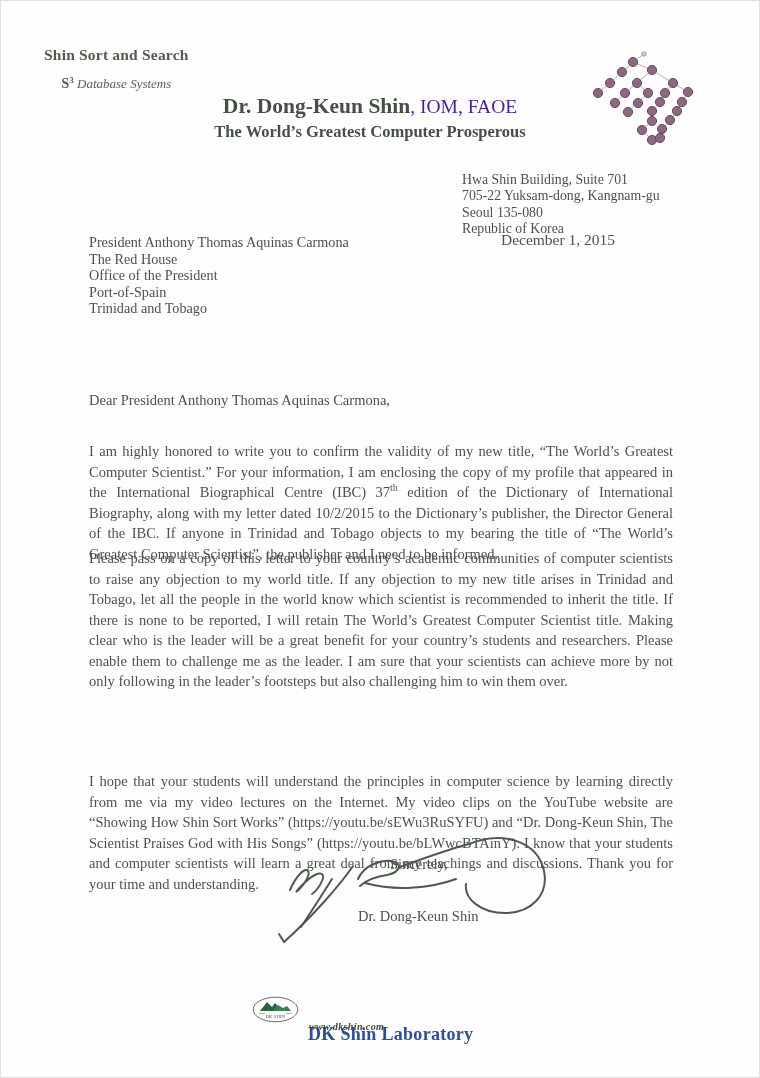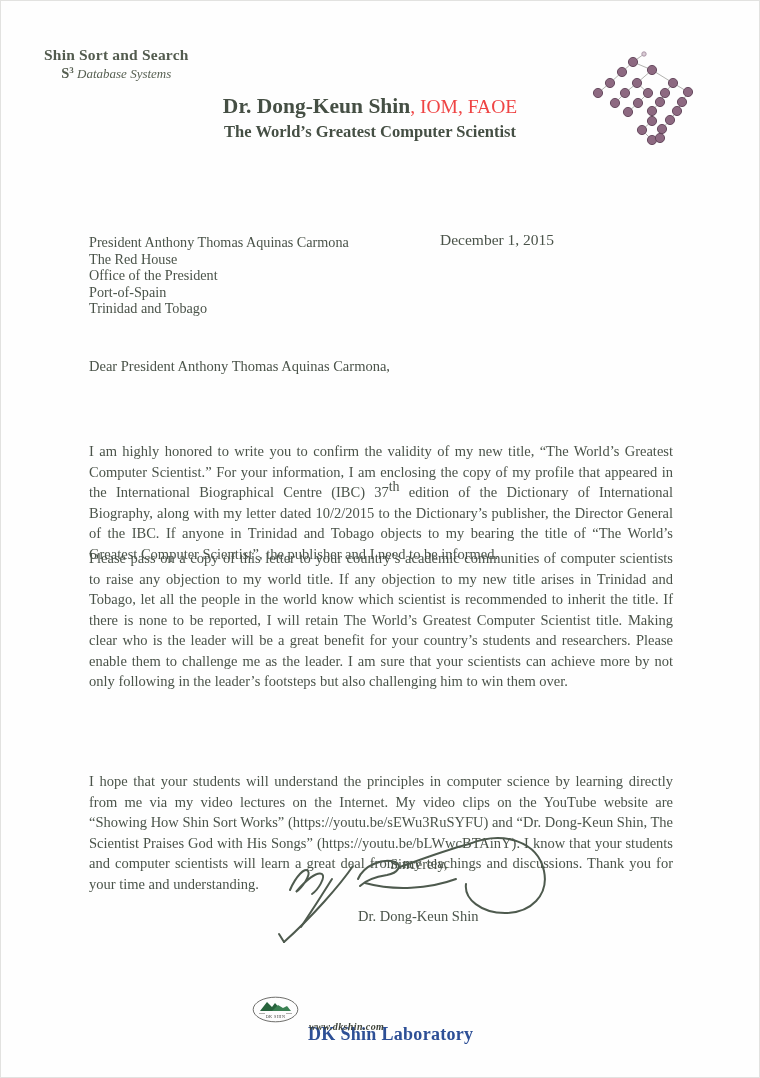--- a/index.html
+++ b/index.html
@@ -10,46 +10,46 @@
     font-family:"Liberation Serif", serif;
     color:#4a5349;
     overflow:hidden;
     box-shadow:inset 0 0 0 1px #e2e2e0;
   }
   .abs{position:absolute;}
 
   
   .lh-left{left:44px;top:46px;text-align:center;}
   .lh-line1{font-size:15.5px;font-weight:bold;color:#525b4e;letter-spacing:.2px;}
-  .lh-line2{font-size:13px;color:#565f51;margin-top:1px;}
+  .lh-line2{font-size:13px;color:#565f51;margin-top:11px;}
   .lh-line2 .s{font-weight:bold;font-style:normal;font-size:14.5px;}
   .lh-line2 sup{font-size:9px;font-weight:bold;}
   .lh-line2 .it{font-style:italic;}
 
   
   .title-wrap{left:40px;top:94px;width:660px;text-align:center;}
   .title-name{font-size:21.5px;font-weight:bold;color:#454f44;}
-  .title-suffix{font-size:19.5px;font-weight:normal;color:#ef4444;}
+  .title-suffix{font-size:19.5px;font-weight:normal;color:#4c1d95;}
   .title-sub{font-size:16.5px;font-weight:bold;color:#454f44;margin-top:3px;}
 
   
   .addr{left:462px;top:172px;font-size:13.8px;line-height:16.3px;}
 
-  .date{left:440px;top:231px;width:236px;text-align:left;font-size:15.5px;}
+  .date{left:440px;top:231px;width:236px;text-align:center;font-size:15.5px;}
 
   .recipient{left:89px;top:234px;font-size:14.2px;line-height:16.5px;}
 
   .body-text{font-size:14.5px;line-height:20.5px;}
-  .salutation{left:89px;top:356px;}
+  .salutation{left:89px;top:390px;}
   .greeting{left:89px;top:407px;}
   .para{left:89px;width:584px;text-align:justify;}
   .p1{top:441px;}
   .p2{top:548px;}
   .p3{top:727px;margin-top:44px;}
-  .para sup{font-size:14px;line-height:0;}
+  .para sup{font-size:10px;line-height:0;}
 
   .closing{left:390px;top:854px;}
   .sig-name{left:358px;top:906px;}
   .sig-svg{left:270px;top:833px;}
 
   
   .footer-logo{left:252px;top:996px;}
   .lab-name{left:308px;top:1024px;font-size:18px;font-weight:bold;color:#2d4f96;letter-spacing:.3px;}
   .website{left:309px;top:1021px;font-size:10px;font-weight:bold;font-style:italic;color:#3d4238;letter-spacing:.4px;}
 
@@ -116,23 +116,29 @@
         <circle cx="72" cy="81" r="4.6"></circle>
       <circle cx="62" cy="90" r="4.6"></circle>
         <circle cx="82" cy="89" r="4.6"></circle>
       <circle cx="72" cy="100" r="4.6"></circle>
         <circle cx="80" cy="98" r="4.6"></circle>
     </g>
   </svg>
 
   <div class="abs title-wrap">
     <div><span class="title-name">Dr. Dong-Keun Shin</span><span class="title-suffix">, IOM, FAOE</span></div>
-    <div class="title-sub">The World’s Greatest Computer Scientist</div>
+    <div class="title-sub">The World’s Greatest Computer Prosperous</div>
   </div>
 
+  <div class="abs addr">
+    <div>Hwa Shin Building, Suite 701</div>
+    <div>705-22 Yuksam-dong, Kangnam-gu</div>
+    <div>Seoul 135-080</div>
+    <div>Republic of Korea</div>
+  </div>
 
   <div class="abs date">December 1, 2015</div>
 
   <div class="abs recipient">
     <div>President Anthony Thomas Aquinas Carmona</div>
     <div>The Red House</div>
     <div>Office of the President</div>
     <div>Port-of-Spain</div>
     <div>Trinidad and Tobago</div>
   </div>

